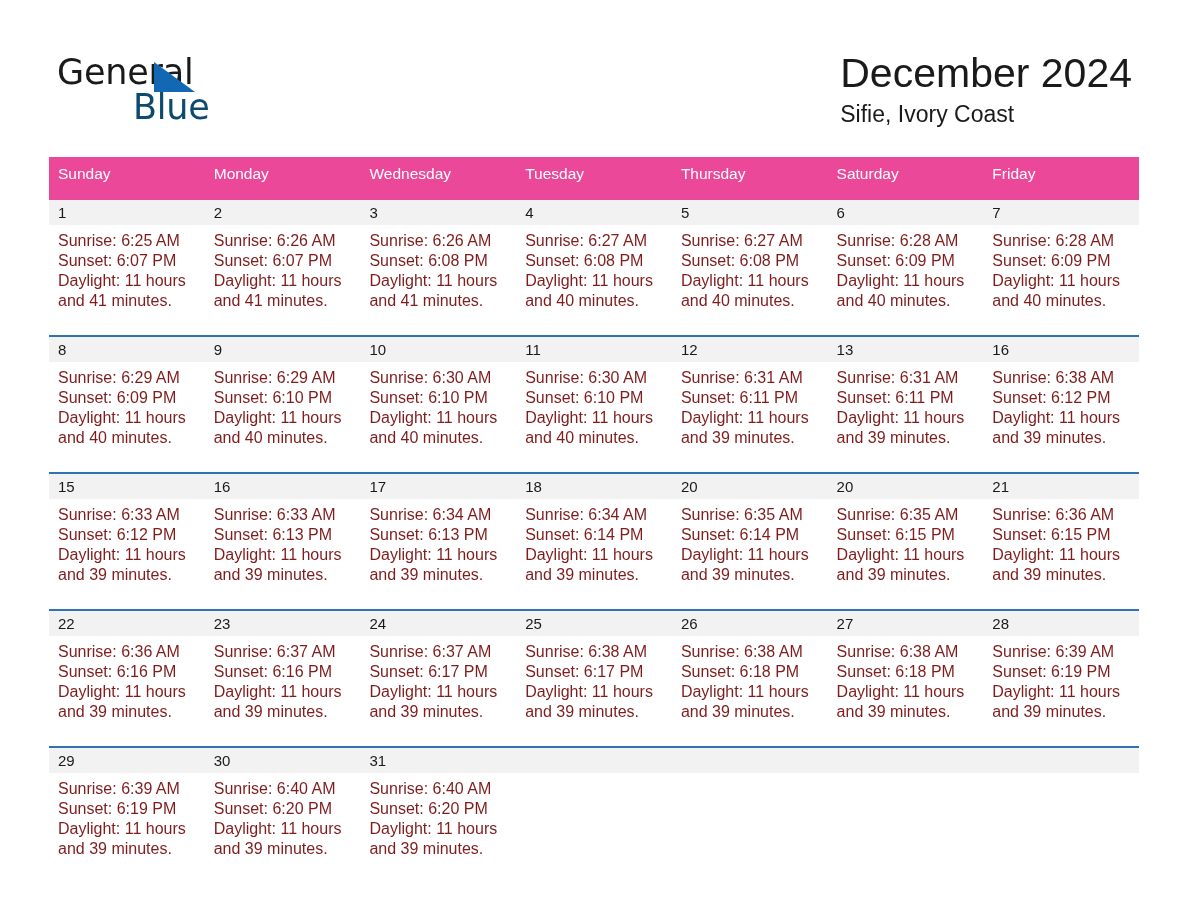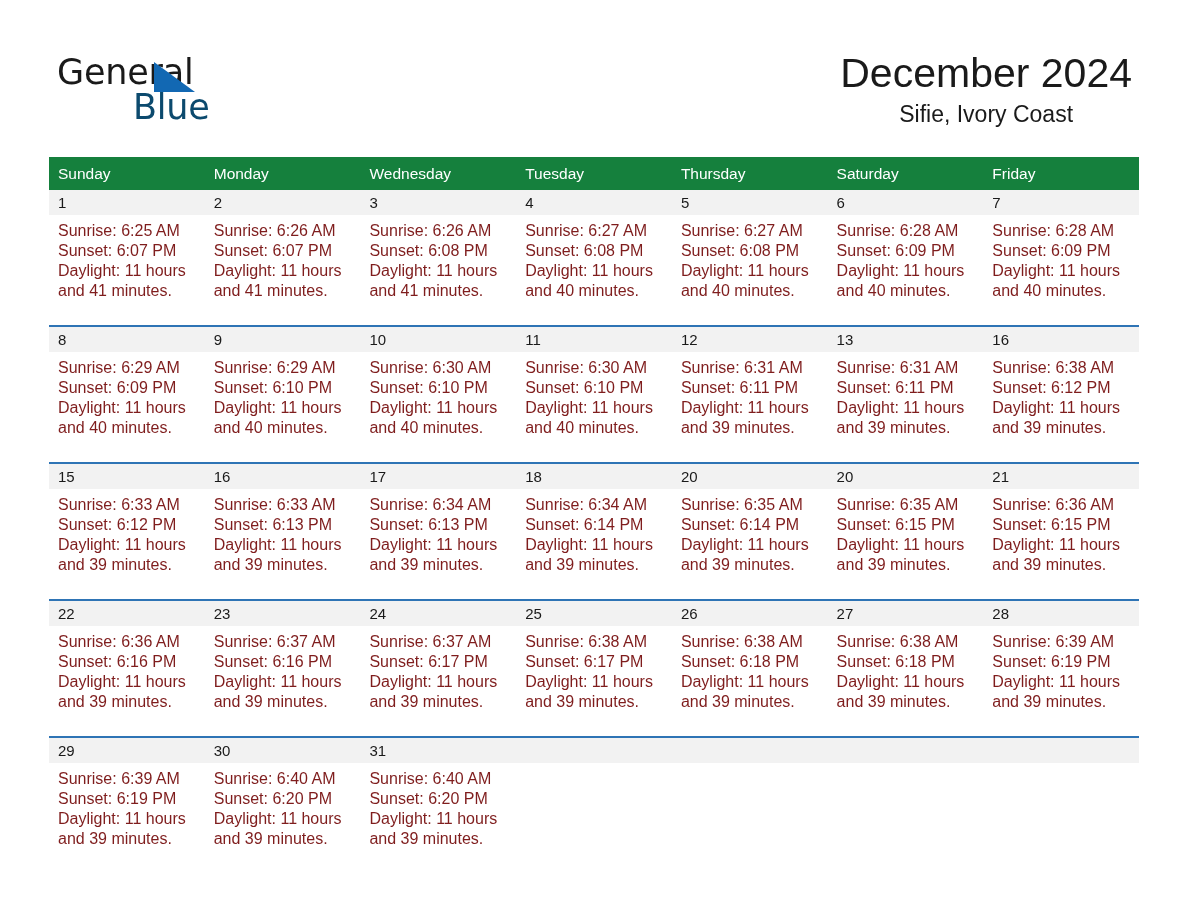--- a/index.html
+++ b/index.html
@@ -65,21 +65,21 @@
     letter-spacing: -0.2px;
     color: #0c4a6e;
     font-family: "DejaVu Sans", sans-serif;
     font-weight: 400;
   }
 
   .title-block {
     position: absolute;
     right: 56px;
     top: 48px;
-    text-align: center;
+    text-align: left;
   }
   .cal-title {
     font-size: 41px;
     line-height: 50px;
     font-weight: 400;
     color: #1a1a1a;
     white-space: nowrap;
   }
   .cal-subtitle {
     margin-top: 2px;
@@ -93,22 +93,22 @@
   
   .calendar {
     position: absolute;
     left: 49px;
     top: 157px;
     width: 1090px;
   }
   .weekday-row {
     display: flex;
     width: 100%;
-    background: #15803d;
-    height: 33px;
+    background: #ec4899;
+    height: 43px;
     justify-content: space-between;
   }
   .weekday {
     flex: 1 1 0;
     min-width: 0;
     color: #ffffff;
     font-size: 15.5px;
     line-height: 33px;
     padding-left: 9px;
     box-sizing: border-box;

